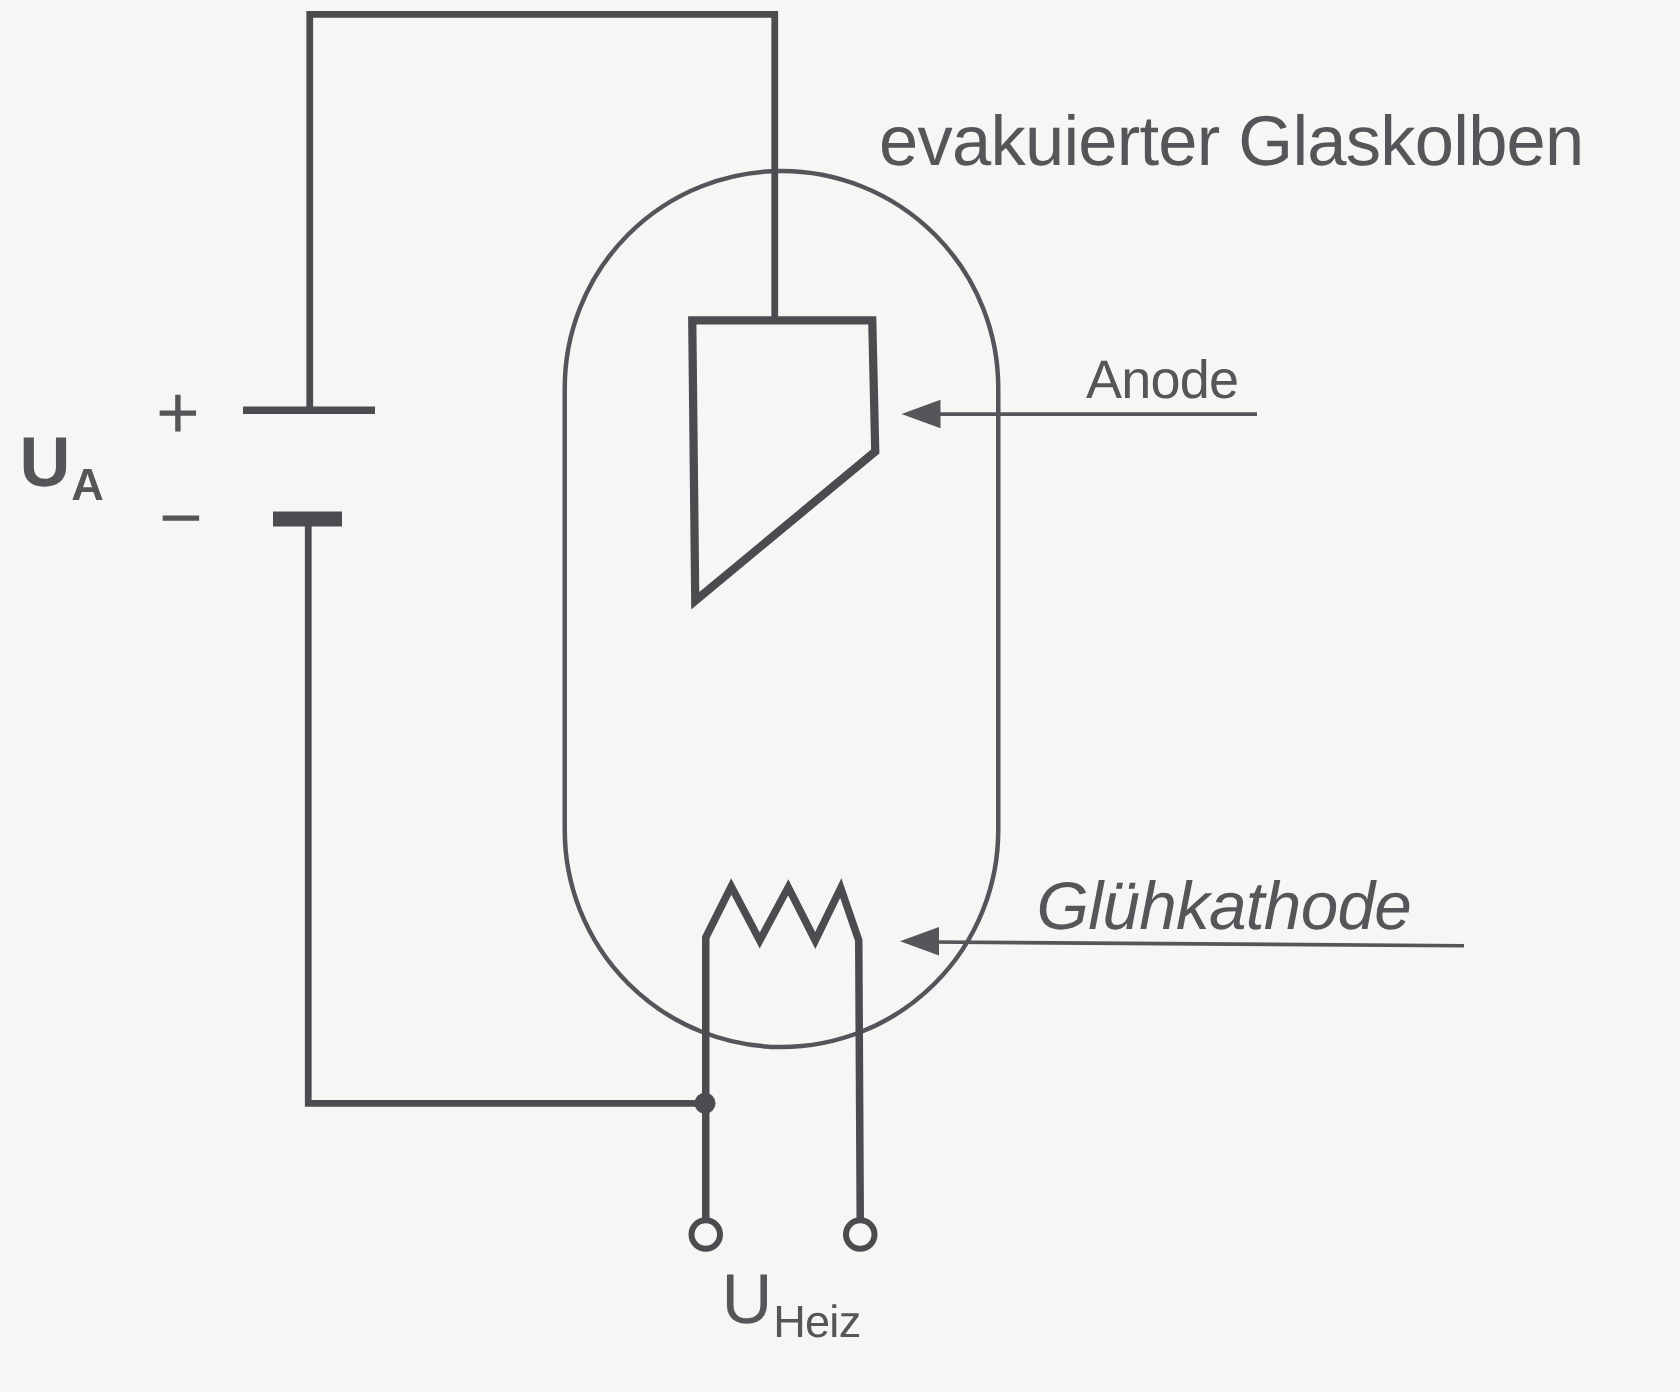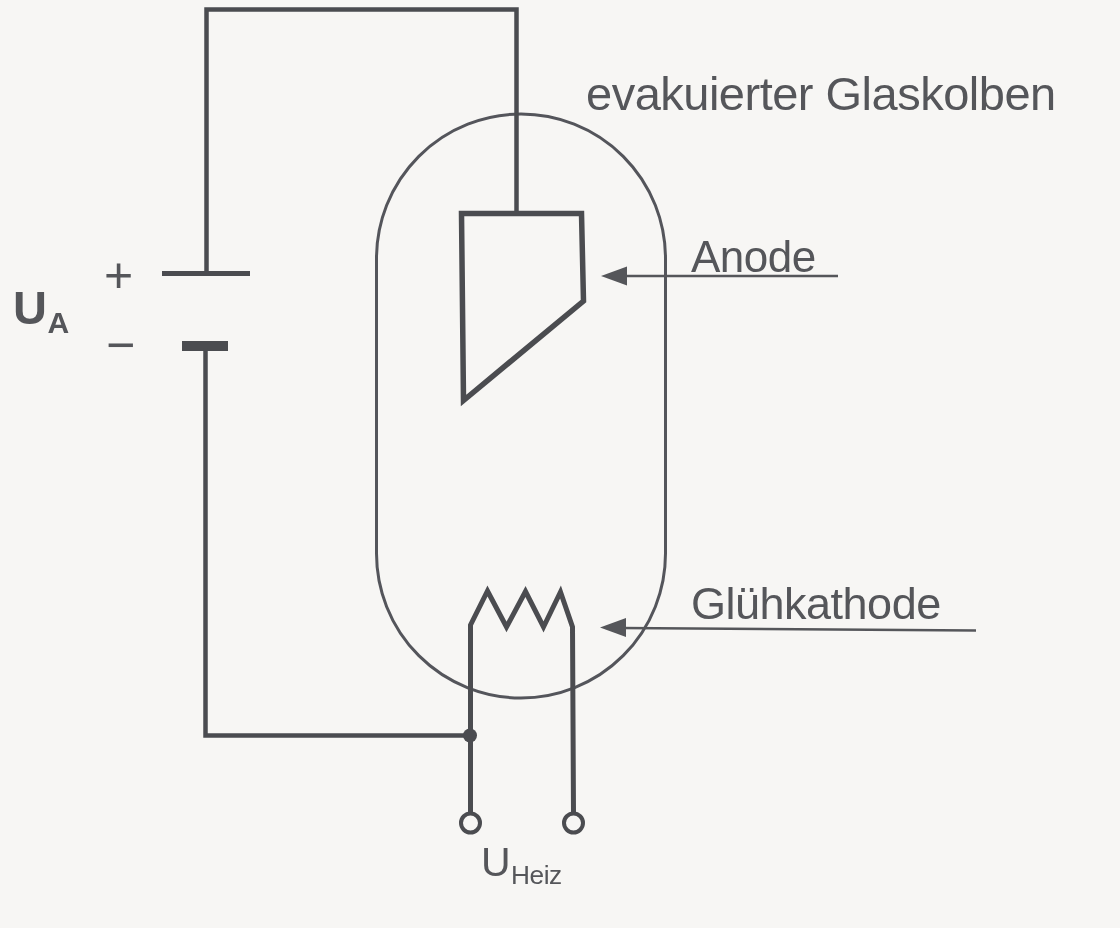--- a/index.html
+++ b/index.html
@@ -29,24 +29,24 @@
   .pointer-head{fill:var(--color-text);stroke:none;}
   
   .label{
     position:absolute;
     color:var(--color-text);
     line-height:1;
     white-space:nowrap;
     letter-spacing:-0.5px;
   }
   .title{left:586px;top:70px;font-size:47px;}
-  .anode-lbl{left:691px;top:235px;font-size:44px;text-align:center;}
-  .cathode-lbl{left:691px;top:581px;font-size:45px;}
+  .anode-lbl{left:724px;top:235px;font-size:36px;text-align:center;}
+  .cathode-lbl{left:691px;top:581px;font-size:45px;font-style:italic;}
   .ua-lbl{left:13px;top:284px;font-size:47px;font-weight:bold;}
-  .uheiz-lbl{left:481px;top:842px;font-size:41px;}
+  .uheiz-lbl{left:481px;top:842px;font-size:47px;}
   .sub{font-size:0.64em;vertical-align:-0.3em;margin-left:1px;}
   .sign{font-size:50px;}
   .plus{left:104px;top:250px;}
   .minus{left:106px;top:320px;}
 </style>
 </head>
 <body>
 
 <div class="canvas">
 

